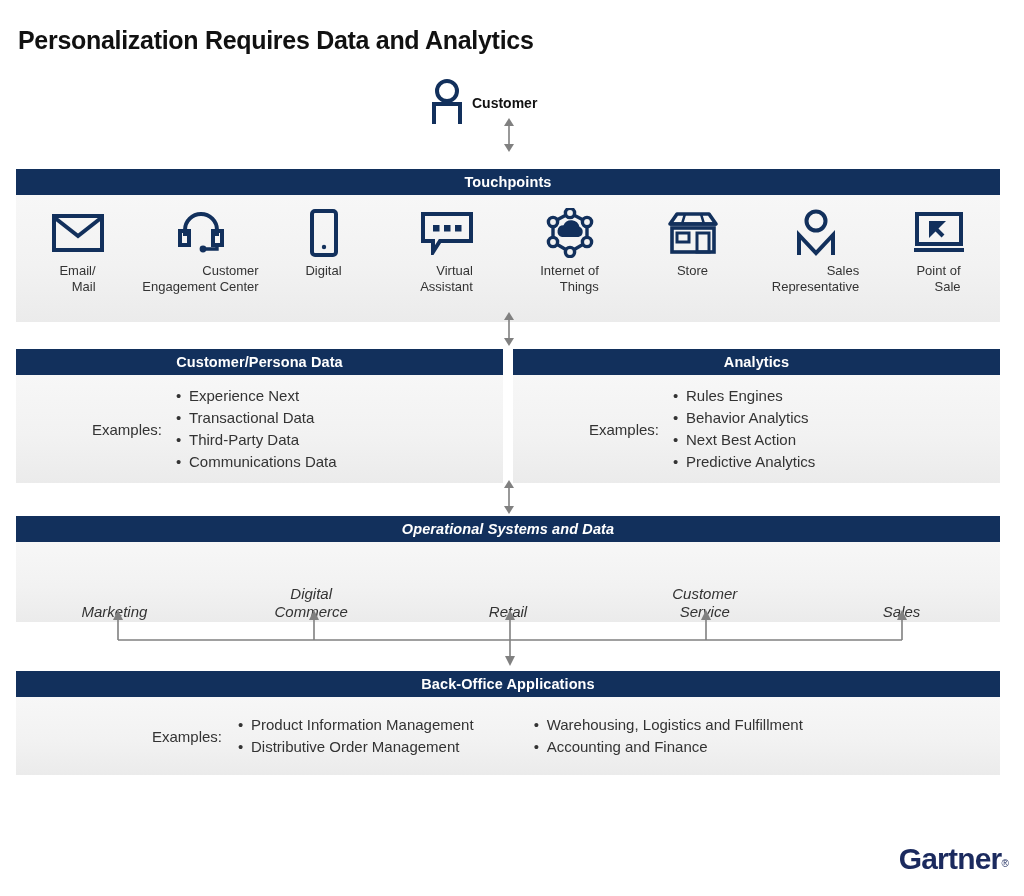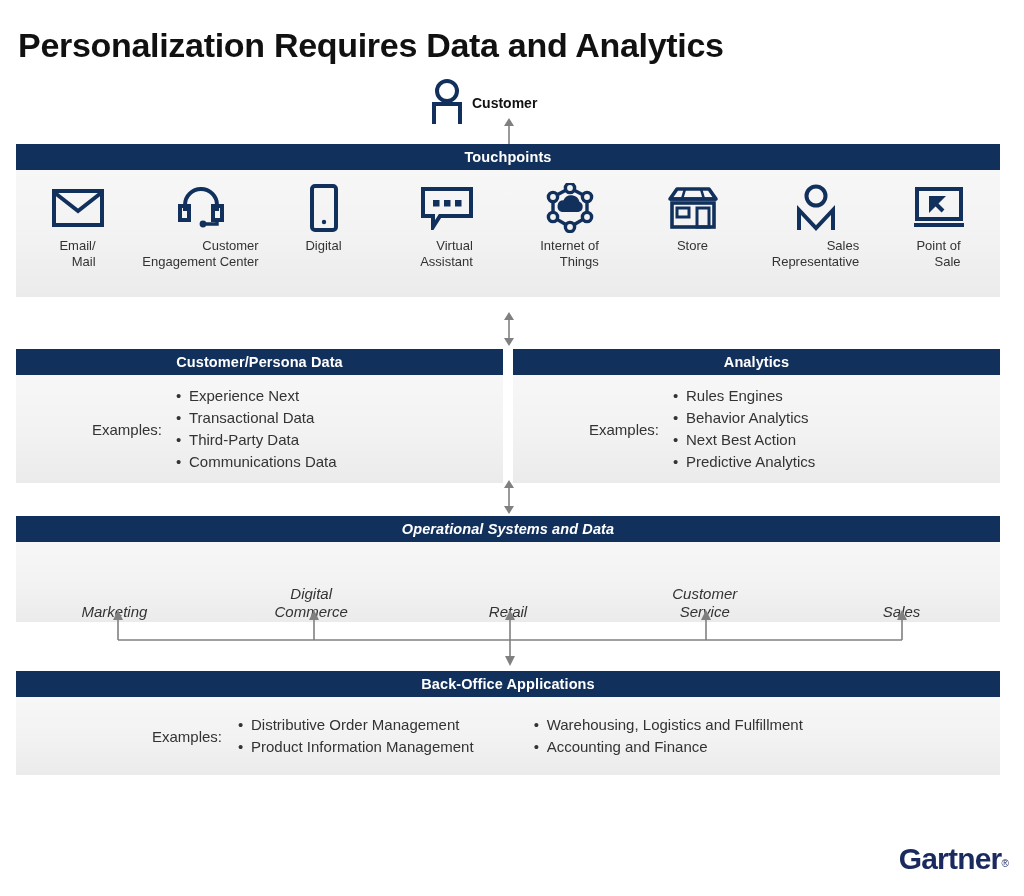--- a/index.html
+++ b/index.html
@@ -20,21 +20,21 @@
     position: relative;
     width: 1024px;
     height: 896px;
   }
 
   
   .title {
     position: absolute;
     left: 18px;
     top: 26px;
-    font-size: 34px;
+    font-size: 25px;
     font-weight: bold;
     letter-spacing: -0.3px;
     color: #111111;
     font-family: "Liberation Sans", sans-serif;
   }
 
   
   .customer-node {
     position: absolute;
     left: 430px;
@@ -69,21 +69,21 @@
     text-align: center;
     line-height: 26px;
     height: 26px;
     letter-spacing: 0.1px;
   }
   .sec-body {
     background: linear-gradient(to bottom, #f7f7f7 0%, #f2f2f2 55%, #ebebeb 100%);
   }
 
   
-  #touchpoints { top: 144px; }
+  #touchpoints { top: 169px; }
   #touchpoints .sec-body {
     height: 127px;
     display: flex;
     align-items: flex-start;
     padding-top: 14px;
     box-sizing: border-box;
   }
   .tp {
     flex: 1 1 0;
     display: flex;
@@ -419,22 +419,22 @@
       <path d="M494 62 L499 52 L489 52 Z" fill="#808080"></path>
     </svg>
   </div>
 
   <div class="section" id="backoffice">
     <div class="sec-head">Back-Office Applications</div>
     <div class="sec-body">
       <div class="bo-label">Examples:</div>
       <div class="bo-cols">
         <ul class="ex-list">
+          <li>Product Information Management</li>
           <li>Distributive Order Management</li>
-          <li>Product Information Management</li>
         </ul>
         <ul class="ex-list">
           <li>Warehousing, Logistics and Fulfillment</li>
           <li>Accounting and Finance</li>
         </ul>
       </div>
     </div>
   </div>
 
 

